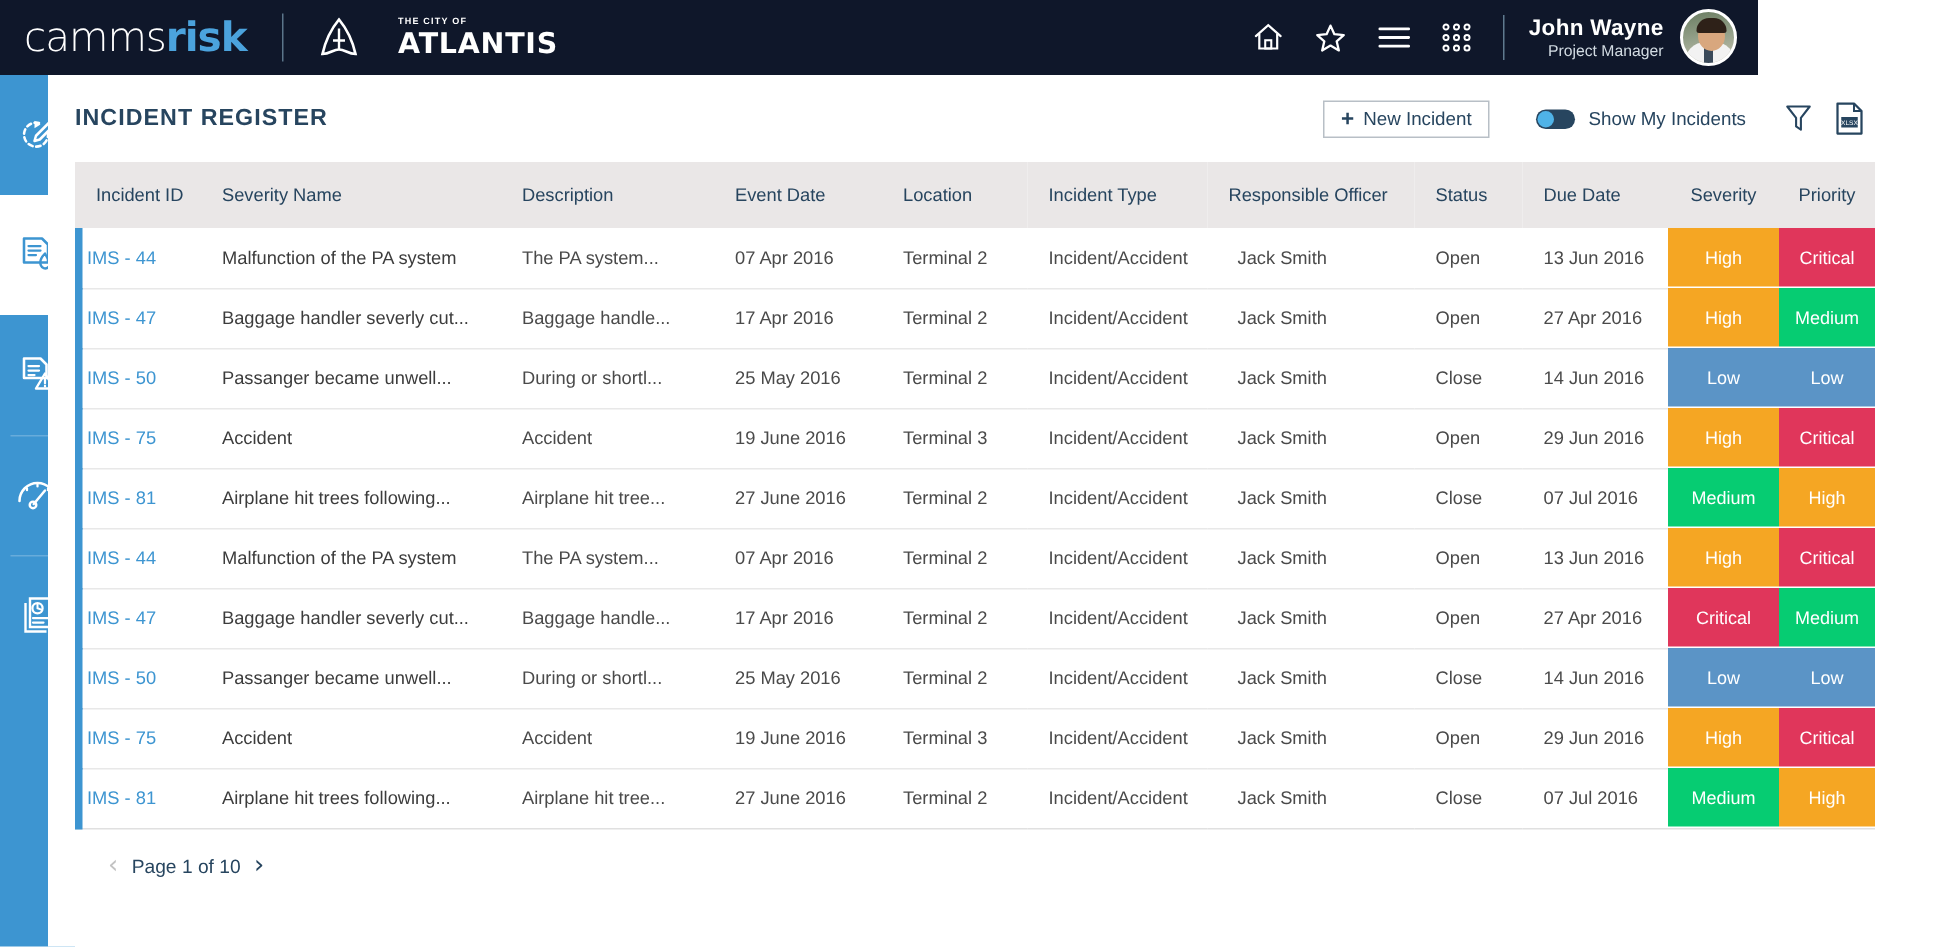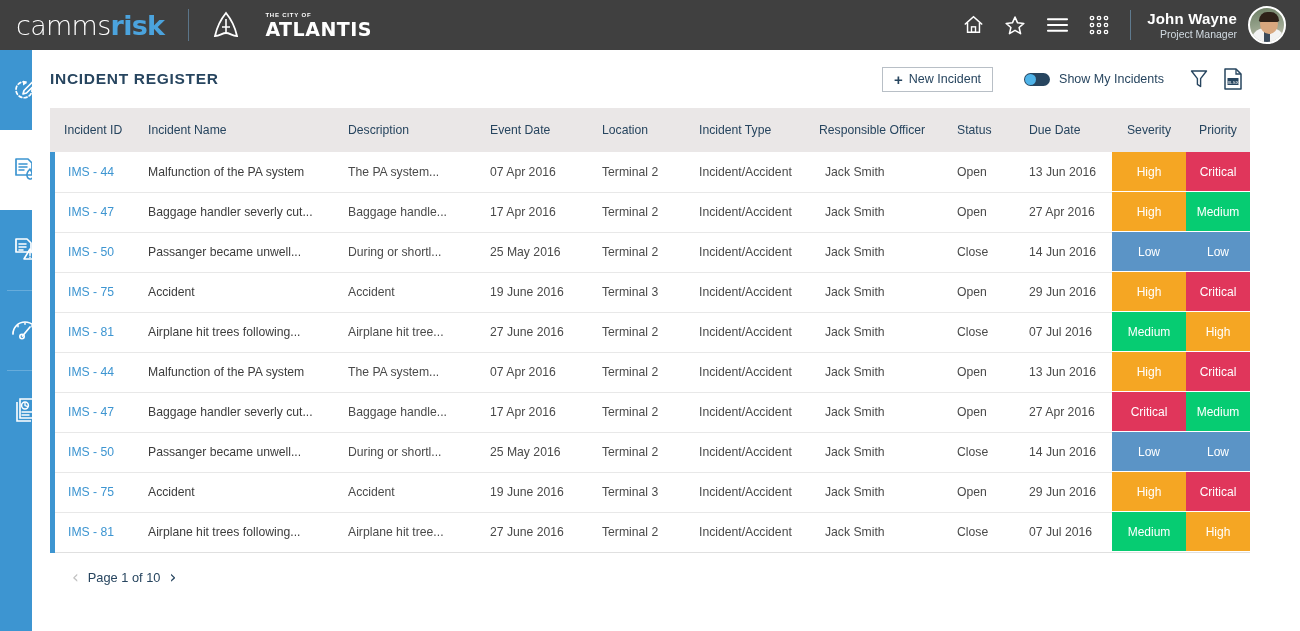--- a/index.html
+++ b/index.html
@@ -6,22 +6,22 @@
   * { box-sizing: border-box; margin: 0; padding: 0; }
   html, body {
     width: 1300px; height: 631px;
     font-family: "Liberation Sans", sans-serif;
     background: #ffffff; overflow: hidden;
   }
 
   
   .topbar {
     position: absolute; top: 0; left: 0;
-    width: 1300px; height: 50px;
-    background: #404040;
+    width: 1172px; height: 50px;
+    background: #0f172a;
     display: flex; align-items: center;
   }
   .brand {
     display: flex; align-items: center;
     padding-left: 16px;
   }
   .logo-camms {
     font-size: 27px; letter-spacing: -0.7px;
     color: #ffffff; font-weight: 300;
     font-family: "DejaVu Sans", sans-serif;
@@ -166,21 +166,21 @@
   .c-sev  { width: 74px; }
   .c-pri  { width: 64px; }
 
   tbody tr { height: 40px; }
   tbody td {
     font-size: 12.2px; color: #4a4a4a; padding: 0 0 0 14px;
     border-bottom: 1px solid #e8e8e8; vertical-align: middle;
   }
   tbody tr:last-child td { border-bottom: 1px solid #e0e0e0; }
   td.c-id {
-    position: relative; padding-left: 18px;
+    position: relative; padding-left: 8px;
     color: #3d95d1; cursor: pointer;
   }
   td.c-id::before {
     content: ""; position: absolute; left: 0; top: -1px; bottom: -1px;
     width: 5px; background: #3d95d1;
   }
   tbody tr:first-child td.c-id::before { top: 0; }
   td.c-name { color: #3c3c3c; }
   td.c-off  { padding-left: 20px; }
 
@@ -353,21 +353,21 @@
         </svg>
       </div>
     </div>
   </div>
 
   <div class="table-wrap">
     <table>
       <thead>
         <tr>
           <th class="c-id">Incident ID</th>
-          <th class="c-name">Incident Name</th>
+          <th class="c-name">Severity Name</th>
           <th class="c-desc">Description</th>
           <th class="c-edate">Event Date</th>
           <th class="c-loc">Location</th>
           <th class="c-type">Incident Type</th>
           <th class="c-off">Responsible Officer</th>
           <th class="c-stat">Status</th>
           <th class="c-ddate">Due Date</th>
           <th class="c-sev">Severity</th>
           <th class="c-pri">Priority</th>
         </tr>

